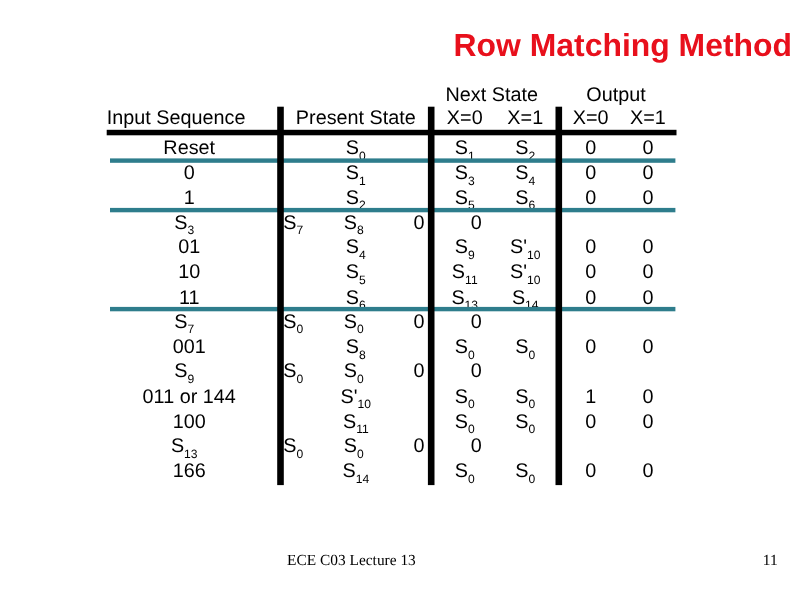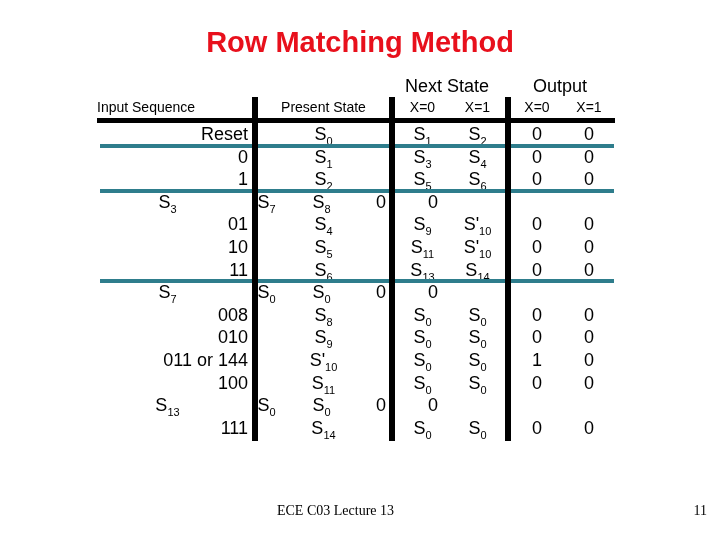--- a/index.html
+++ b/index.html
@@ -4,47 +4,47 @@
 <style>
   html,body{margin:0;padding:0;}
   body{
     width:720px;height:540px;position:relative;overflow:hidden;
     background:#ffffff;
     font-family:"Liberation Sans","DejaVu Sans",sans-serif;
     color:#000;
   }
   .slide-title{
     position:absolute;top:26px;left:0;width:720px;
-    text-align:center;font-size:29px;font-weight:bold;
+    text-align:right;font-size:29px;font-weight:bold;
     letter-spacing:0px;
   }
   
   .rmtable{position:absolute;left:96px;top:76px;width:519px;height:368px;}
   .group-headers{position:relative;height:21px;font-size:18px;}
   .gh{position:absolute;top:0;text-align:center;line-height:20px;}
   .gh-next{left:293px;width:116px;}
   .gh-out{left:409px;width:110px;}
-  .hdr-row{position:relative;height:26px;display:flex;font-size:14px;line-height:20px;}
+  .hdr-row{position:relative;height:26px;display:flex;font-size:18px;line-height:20px;}
   .body-rows{position:relative;}
   .trow{display:flex;height:22.6px;font-size:18px;}
   .cell{line-height:22.6px;white-space:nowrap;}
   .hdr-row .cell{line-height:20px;}
-  .c1{width:156px;text-align:right;padding-right:4px;box-sizing:border-box;}
+  .c1{width:156px;text-align:center;padding-right:4px;box-sizing:border-box;}
   .hdr-row .c1{text-align:left;padding-left:1px;}
   .cb{width:6px;}
   .c3{width:131px;text-align:center;}
   .c5,.c6{width:55px;text-align:center;}
   .c8,.c9{width:52px;text-align:center;}
   sub.ssub{font-size:11px;line-height:0;vertical-align:-5px;}
   .vbar{position:absolute;top:21px;width:6px;height:344px;background:#000;}
   .hline{position:absolute;left:1px;top:42px;width:518px;height:5px;background:#000;}
   .teal-sep{position:absolute;left:4px;width:514px;height:4px;}
   
   .footer-course{
-    position:absolute;top:503px;left:16px;width:639px;text-align:center;
+    position:absolute;top:503px;left:0;width:639px;text-align:center;
     font-family:"Liberation Serif","DejaVu Serif",serif;font-size:14px;
   }
   .page-number{
     position:absolute;top:503px;right:13px;
     font-family:"Liberation Serif","DejaVu Serif",serif;font-size:14px;
   }
 </style>
 </head>
 <body style="background: rgb(255, 255, 255);">
 
@@ -158,33 +158,32 @@
     <div class="cell c3"><span>S</span><sub class="ssub">7</sub></div>
     <div class="cell cb"></div>
     <div class="cell c5"><span>S</span><sub class="ssub">0</sub></div>
     <div class="cell c6"><span>S</span><sub class="ssub">0</sub></div>
     <div class="cell cb"></div>
     <div class="cell c8">0</div>
     <div class="cell c9">0</div>
   </div>
 
   <div class="trow">
-    <div class="cell c1">008</div>
+    <div class="cell c1">001</div>
     <div class="cell cb"></div>
     <div class="cell c3"><span>S</span><sub class="ssub">8</sub></div>
     <div class="cell cb"></div>
     <div class="cell c5"><span>S</span><sub class="ssub">0</sub></div>
     <div class="cell c6"><span>S</span><sub class="ssub">0</sub></div>
     <div class="cell cb"></div>
     <div class="cell c8">0</div>
     <div class="cell c9">0</div>
   </div>
 
   <div class="trow">
-    <div class="cell c1">010</div>
     <div class="cell cb"></div>
     <div class="cell c3"><span>S</span><sub class="ssub">9</sub></div>
     <div class="cell cb"></div>
     <div class="cell c5"><span>S</span><sub class="ssub">0</sub></div>
     <div class="cell c6"><span>S</span><sub class="ssub">0</sub></div>
     <div class="cell cb"></div>
     <div class="cell c8">0</div>
     <div class="cell c9">0</div>
   </div>
 
@@ -217,21 +216,21 @@
     <div class="cell c3"><span>S</span><sub class="ssub">13</sub></div>
     <div class="cell cb"></div>
     <div class="cell c5"><span>S</span><sub class="ssub">0</sub></div>
     <div class="cell c6"><span>S</span><sub class="ssub">0</sub></div>
     <div class="cell cb"></div>
     <div class="cell c8">0</div>
     <div class="cell c9">0</div>
   </div>
 
   <div class="trow">
-    <div class="cell c1">111</div>
+    <div class="cell c1">166</div>
     <div class="cell cb"></div>
     <div class="cell c3"><span>S</span><sub class="ssub">14</sub></div>
     <div class="cell cb"></div>
     <div class="cell c5"><span>S</span><sub class="ssub">0</sub></div>
     <div class="cell c6"><span>S</span><sub class="ssub">0</sub></div>
     <div class="cell cb"></div>
     <div class="cell c8">0</div>
     <div class="cell c9">0</div>
   </div>
 </div>

